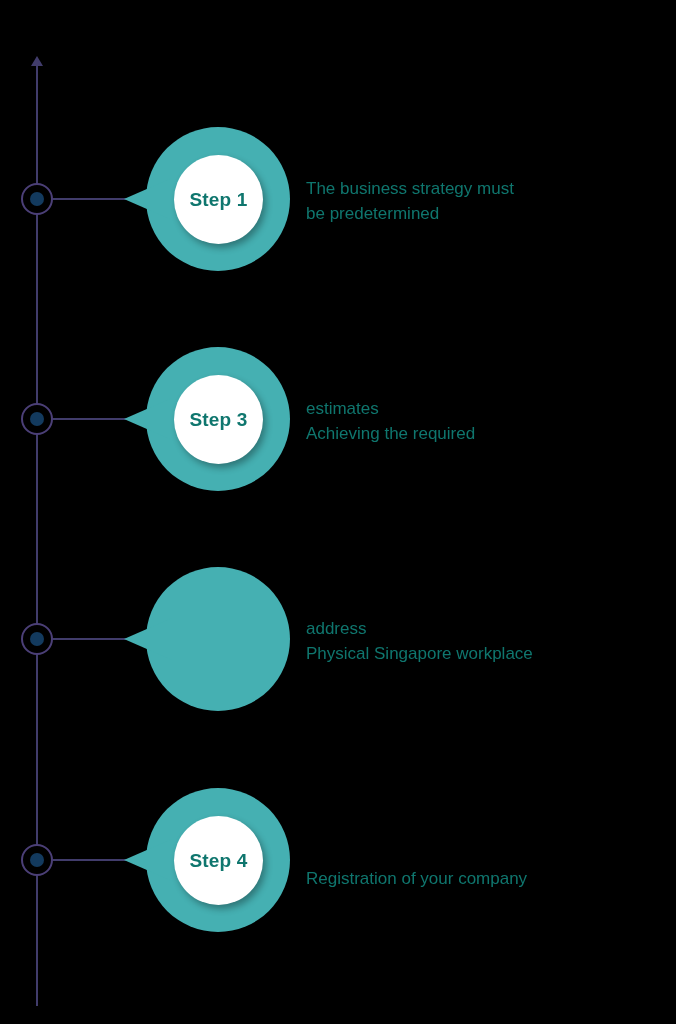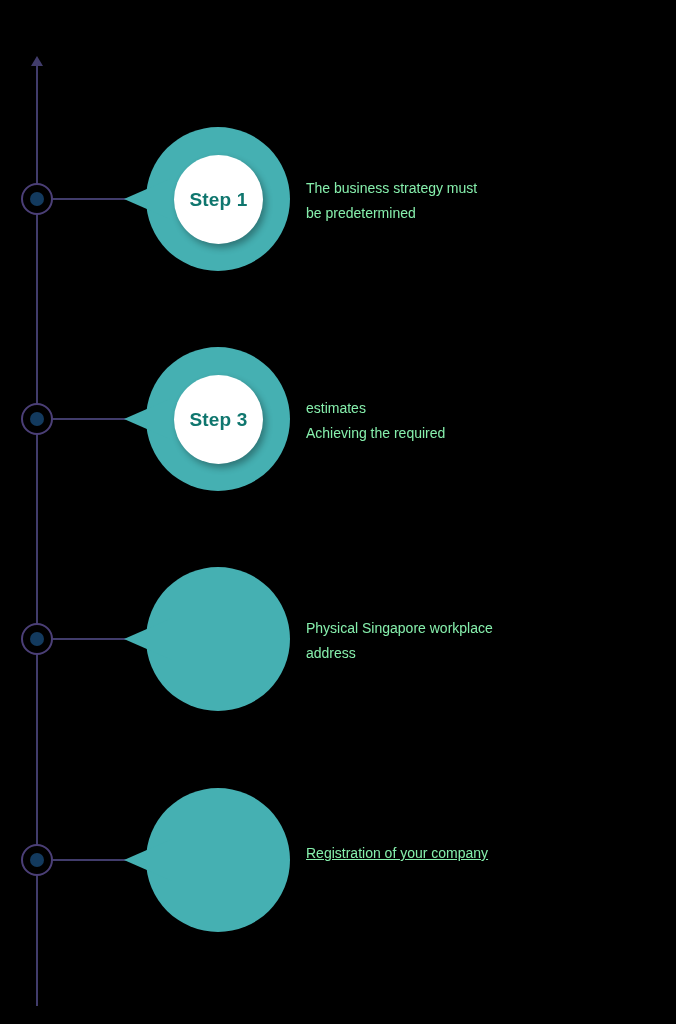--- a/index.html
+++ b/index.html
@@ -132,28 +132,27 @@
     font-family: "Liberation Sans", sans-serif;
     white-space: nowrap;
   }
 
   
   .step-desc {
     position: absolute;
     left: 306px;
     top: 88px;
     width: 348px;
-    color: #86efac;
-    font-size: 14px;
+    color: #0f766e;
+    font-size: 17px;
     line-height: 25px;
     font-family: "Liberation Sans", sans-serif;
   }
   .step-desc.single {
-    top: 92px;
-    text-decoration: underline;
+    top: 117px;
   }
 </style>
 </head>
 <body>
 
 <div id="timeline-root">
 
   <div class="axis-arrow"></div>
   <div class="axis-line"></div>
 
@@ -196,32 +195,35 @@
   <div class="step-row" style="top:528px">
     <div class="node-marker">
       <div class="node-dot"></div>
     </div>
     <div class="connector"></div>
     <div class="bubble-wrap">
       <div class="bubble-disc"></div>
       <div class="bubble-tail"></div>
     </div>
     <div class="step-desc">
+      <div>address</div>
       <div>Physical Singapore workplace</div>
-      <div>address</div>
     </div>
   </div>
 
   <div class="step-row" style="top:749px">
     <div class="node-marker">
       <div class="node-dot"></div>
     </div>
     <div class="connector"></div>
     <div class="bubble-wrap">
       <div class="bubble-disc"></div>
       <div class="bubble-tail"></div>
+      <div class="bubble-inner">
+        <span class="bubble-label">Step 4</span>
+      </div>
     </div>
     <div class="step-desc single">
       <div>Registration of your company</div>
     </div>
   </div>
 
 </div>
 
 </body></html>

